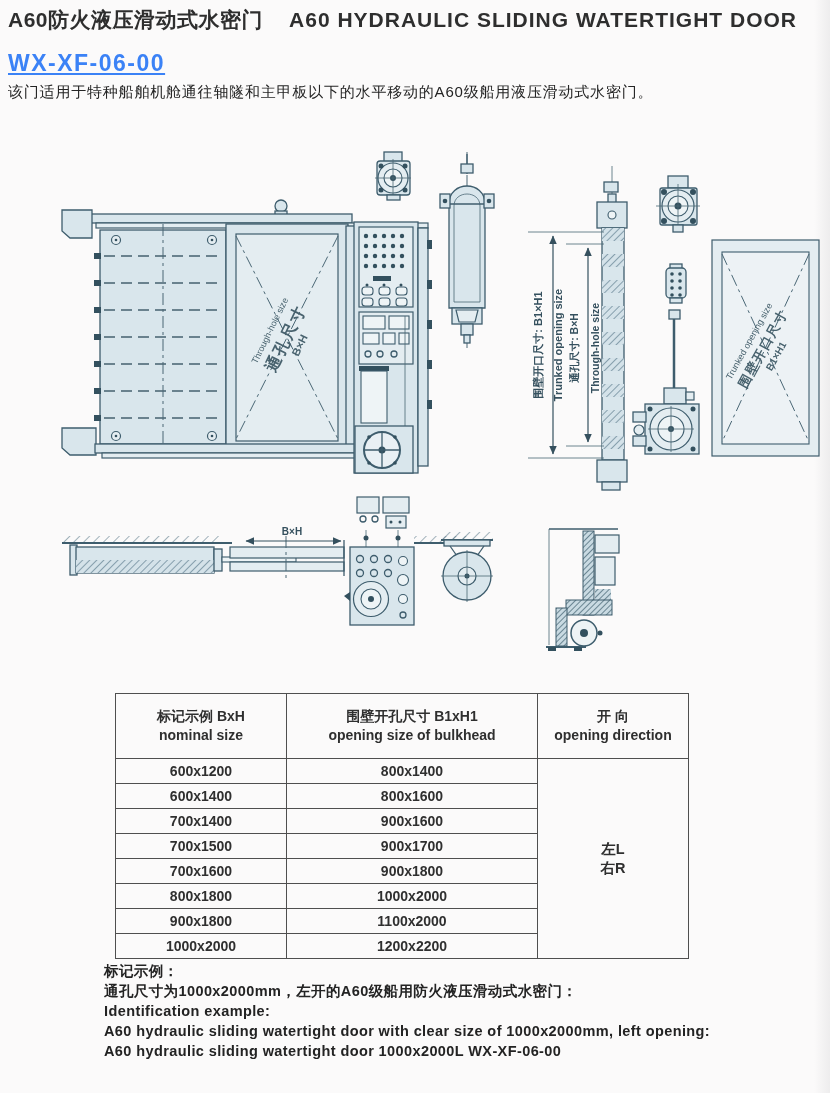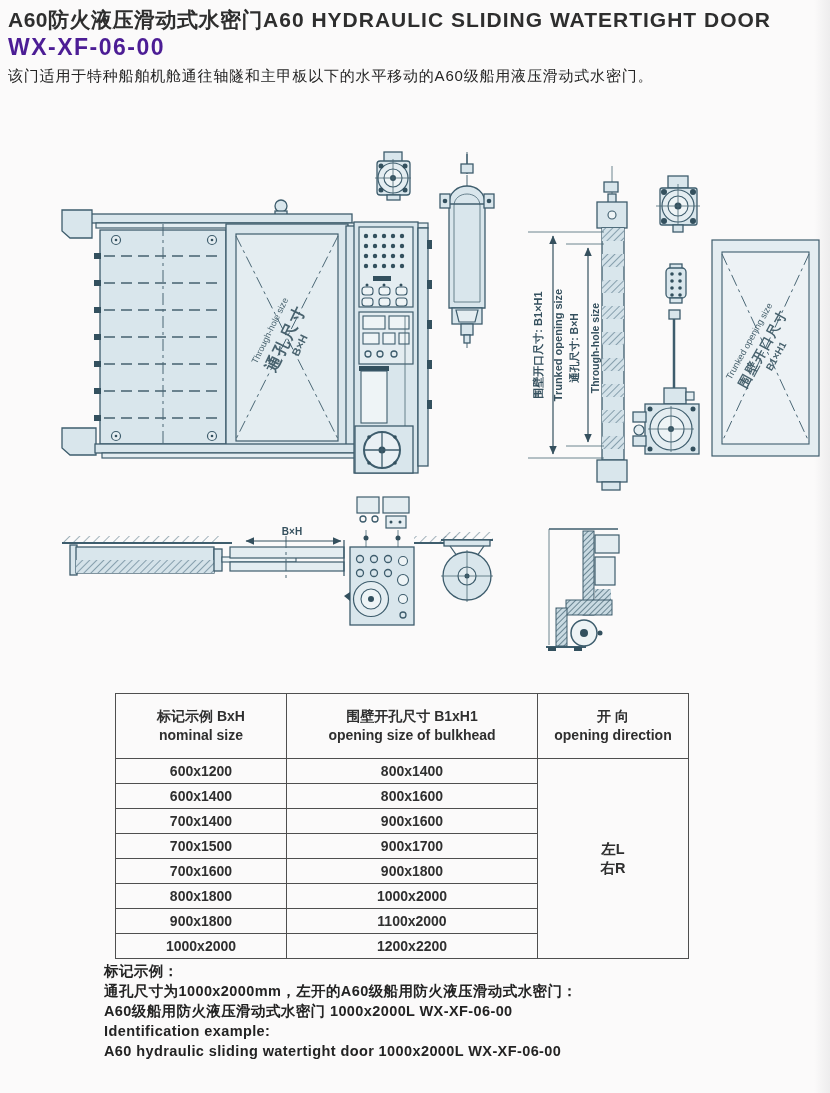--- a/index.html
+++ b/index.html
@@ -5,22 +5,22 @@
   html,body{margin:0;padding:0;}
   body{
     width:830px;height:1093px;position:relative;overflow:hidden;
     background:#fbfafa;color:#2b2b2b;
     font-family:"Liberation Sans",sans-serif;
   }
   .edge-shade{position:absolute;right:0;top:0;width:16px;height:1093px;
     background:linear-gradient(to right,rgba(0,0,0,0),rgba(120,120,125,0.10));}
   .header{position:absolute;left:8px;top:6px;width:815px;}
   .title-row{font-size:21px;font-weight:bold;letter-spacing:0.5px;color:#2e2e2e;white-space:nowrap;}
-  .title-en{letter-spacing:1px;}
-  .model{font-size:23px;font-weight:bold;color:#4c1d95;letter-spacing:1.5px;margin-top:0;}
+  .title-en{margin-left:26px;letter-spacing:1px;}
+  .model{font-size:23px;font-weight:bold;color:#3b82f6;letter-spacing:1.5px;margin-top:16px;text-decoration:underline;}
   .desc{font-size:15px;font-weight:normal;letter-spacing:0.8px;margin-top:6px;color:#242424;}
   svg.drawing{position:absolute;left:0;top:140px;pointer-events:none;}
   .ln{stroke:#3e5d6d;fill:none;stroke-width:1.3;}
   .f{fill:#d9e6ec;stroke:#3e5d6d;stroke-width:1.3;}
   .f2{fill:#e4edf1;stroke:#3e5d6d;stroke-width:1.2;}
   .f3{fill:#eef4f6;stroke:#3e5d6d;stroke-width:1.1;}
   .dk{fill:#33505e;stroke:none;}
   .dd{stroke:#4a6775;stroke-width:1;fill:none;stroke-dasharray:12 4 3 4;}
   .dsh{stroke:#46626f;stroke-width:1.6;fill:none;stroke-dasharray:11 6;}
   .dim{stroke:#35505e;stroke-width:1.2;fill:none;}
@@ -428,16 +428,16 @@
   <tr>
     <td class="cell">1000x2000</td>
     <td class="cell">1200x2200</td>
   </tr>
 </tbody>
   </table>
 
 <div class="notes">
   <div>标记示例：</div>
   <div>通孔尺寸为1000x2000mm，左开的A60级船用防火液压滑动式水密门：</div>
-  <div>A60级船用防火液压滑动式水密门 1000x2000L  WX-XF-06-00</div>
   <div>Identification example:</div>
+  <div>A60 hydraulic sliding watertight door with clear size of 1000x2000mm, left opening:</div>
   <div>A60 hydraulic sliding watertight door 1000x2000L  WX-XF-06-00</div>
 </div>
 
 </body></html>

